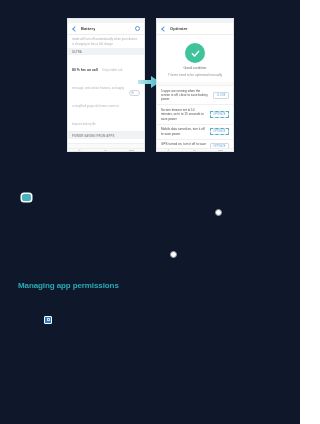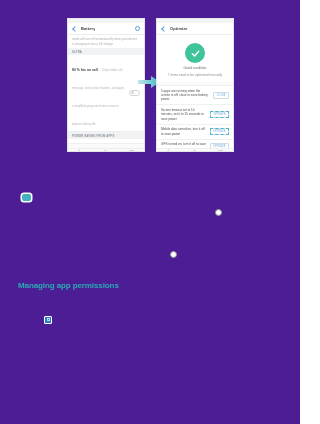--- a/index.html
+++ b/index.html
@@ -3,21 +3,21 @@
 <meta charset="utf-8">
 <style>
   html,body{margin:0;padding:0;}
   body{
     width:300px;height:424px;
     background:#ffffff;
     font-family:"Liberation Sans", sans-serif;
     overflow:hidden;
     position:relative;
   }
-  .page{position:absolute;inset:0;background:#4c1d95;}
+  .page{position:absolute;inset:0;background:#0f172a;}
 
   
   .figure{position:absolute;left:67px;top:18px;width:167px;height:134px;}
 
   .phone{
     position:absolute;top:0;width:78px;height:134px;
     background:#fafafa;border:1px solid #e3e6e8;
     box-sizing:border-box;overflow:hidden;
   }
   .phone.left{left:0;}

